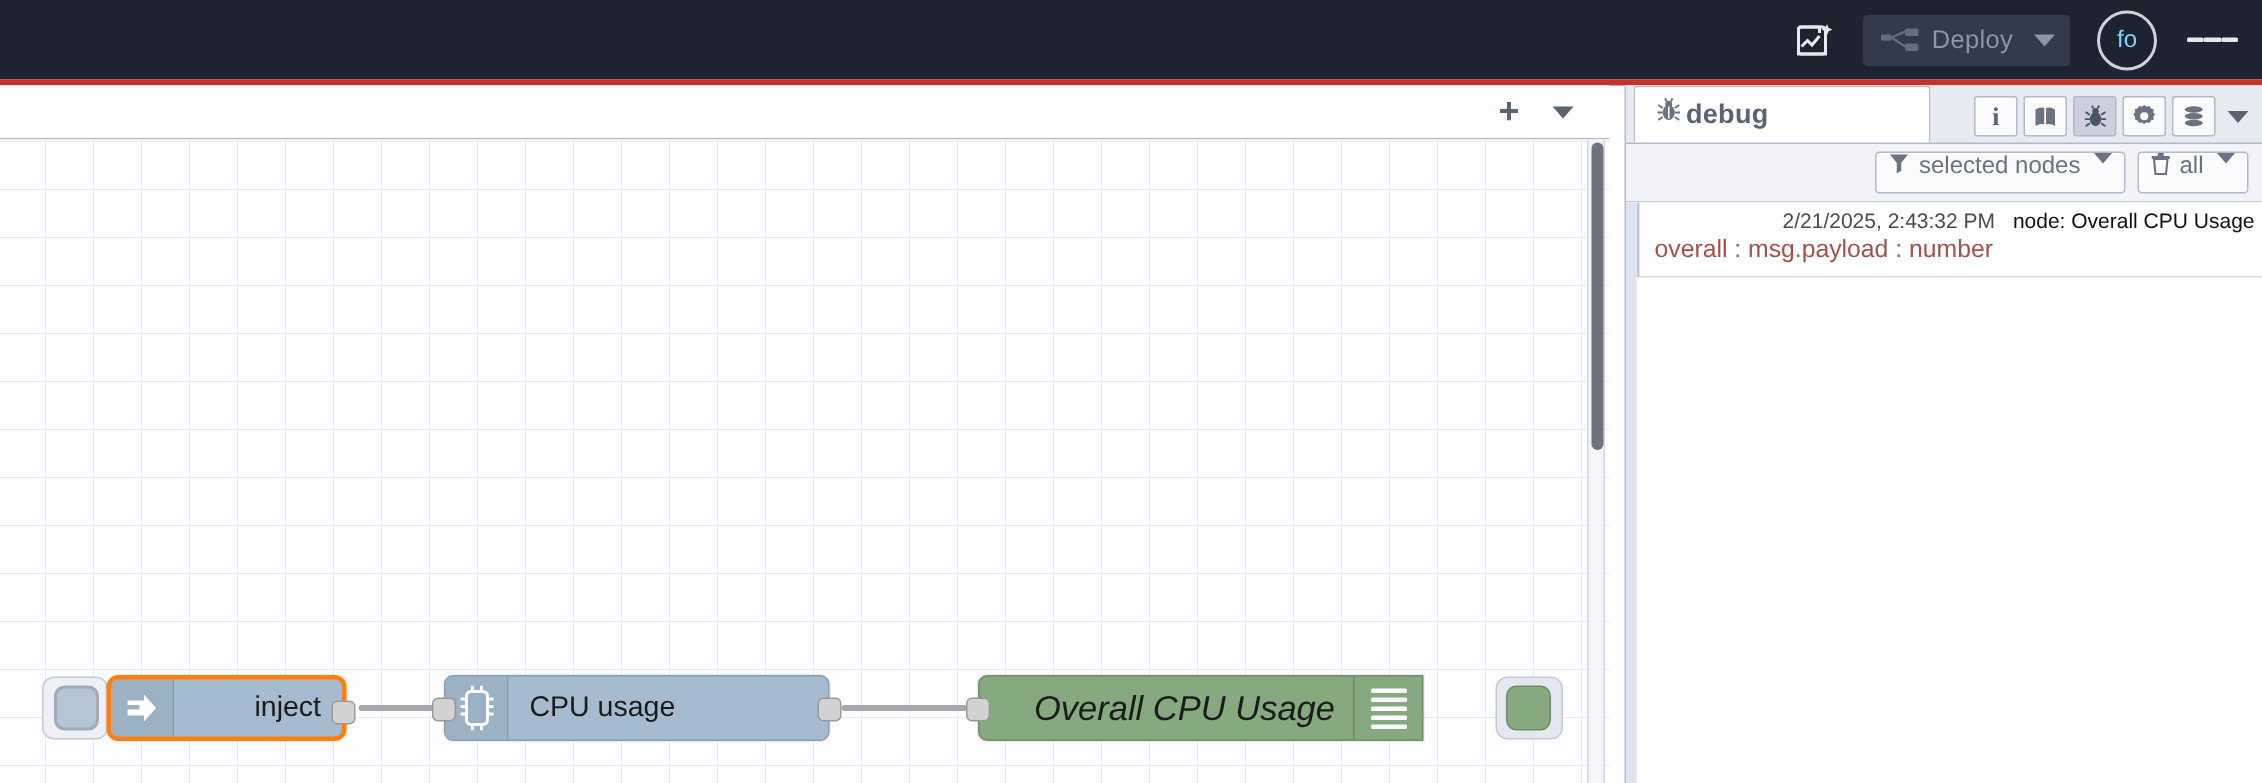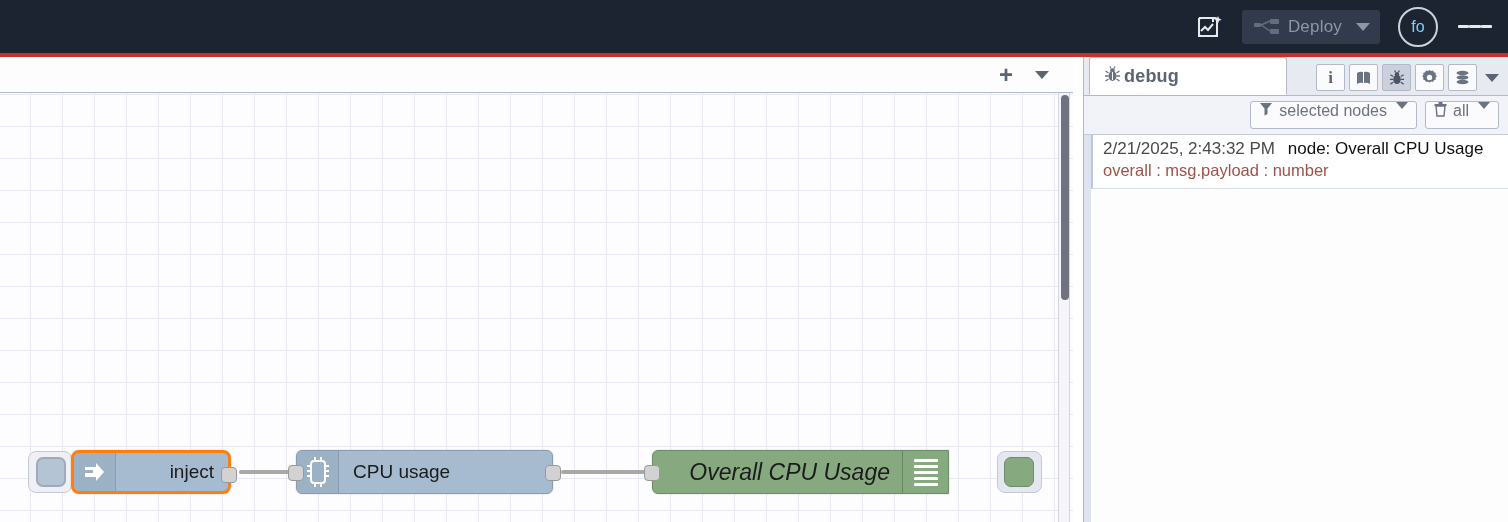--- a/index.html
+++ b/index.html
@@ -257,21 +257,21 @@
     position: absolute; top: 78px; left: 0;
     width: 425px; height: 387px; background: #fdfdfe;
     border-left: 7px solid #dfe3ef;
     overflow: hidden;
   }
   #debug-entry {
     background: #fff; border-bottom: 1px solid #d6dbe8;
     padding: 4px 6px 8px 10px;
     border-left: 2px solid #bcc6dd;
   }
-  #dbg-line1 { font-size: 17px; color: #333; white-space: nowrap; }
+  #dbg-line1 { font-size: 14px; color: #333; white-space: nowrap; text-align: right; }
   #dbg-timestamp { color: #4a4a4a; }
   #dbg-nodename { color: #111; margin-left: 8px; }
   #dbg-line2 {
     font-size: 16.5px; color: #a0524a; margin-top: 2px; white-space: nowrap;
   }
   #dbg-value {
     font-family: "Liberation Mono", monospace;
     font-size: 17px; color: #2c32c8; margin-top: 4px; padding-left: 4px;
   }
 </style>

